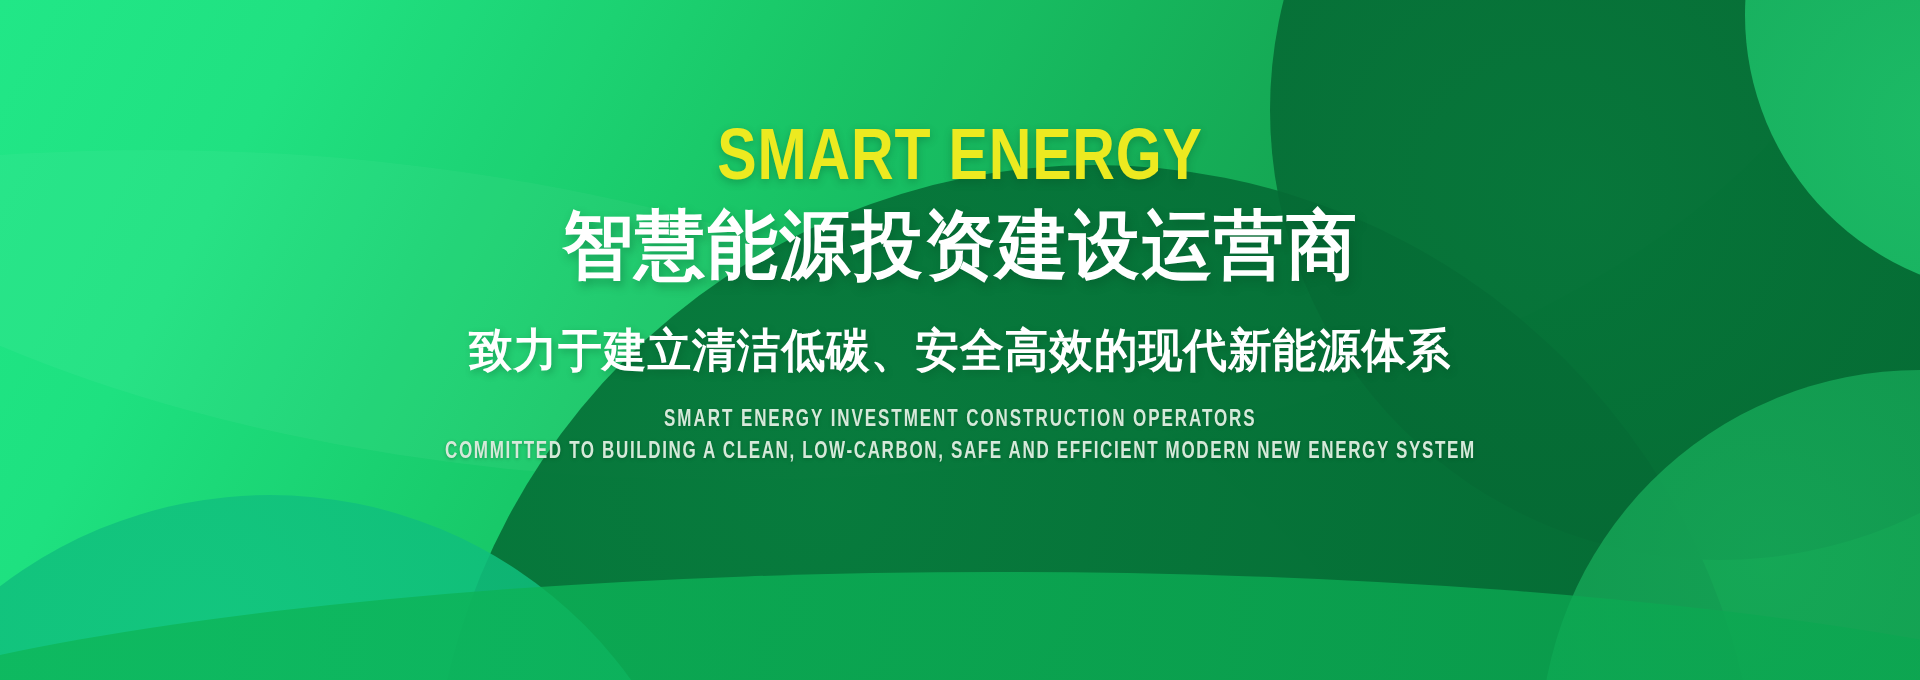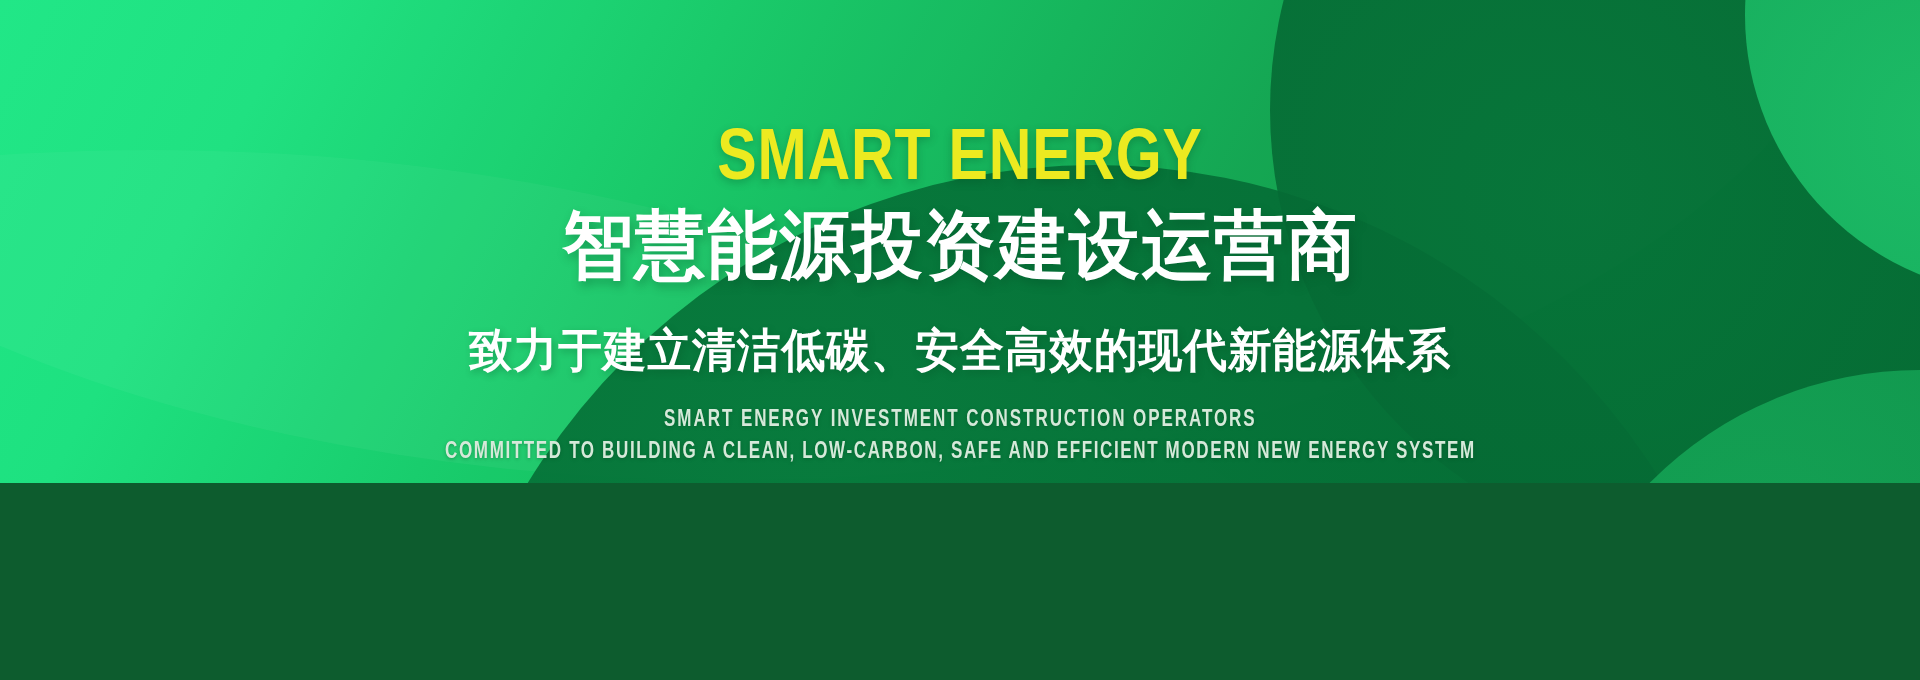--- a/index.html
+++ b/index.html
@@ -8,21 +8,21 @@
     padding: 0;
     background: #0d5c2e;
   }
   body {
     font-family: "Liberation Sans", "DejaVu Sans", sans-serif;
   }
 
   .banner {
     position: relative;
     width: 1920px;
-    height: 483px;
+    height: 680px;
     overflow: hidden;
     background: linear-gradient(118deg,
                 #17e682 0%,
                 #16e07c 14%,
                 #10c864 34%,
                 #0cb255 50%,
                 #0a9d48 66%,
                 #0a8f41 80%,
                 #0b8a3e 100%);
   }

